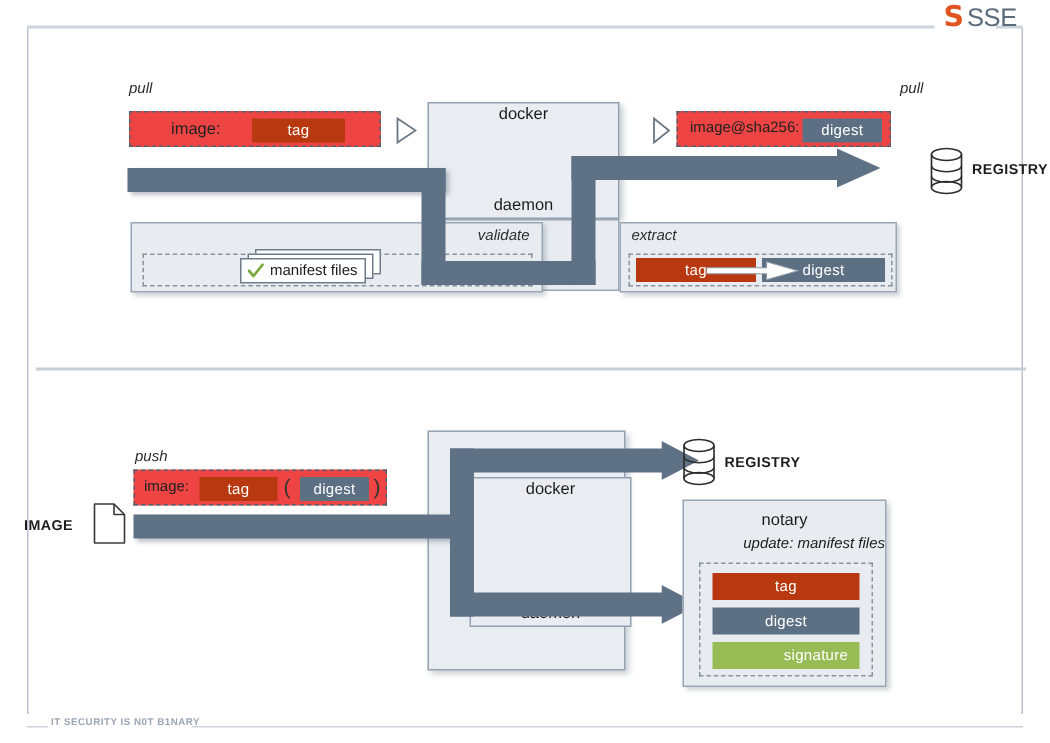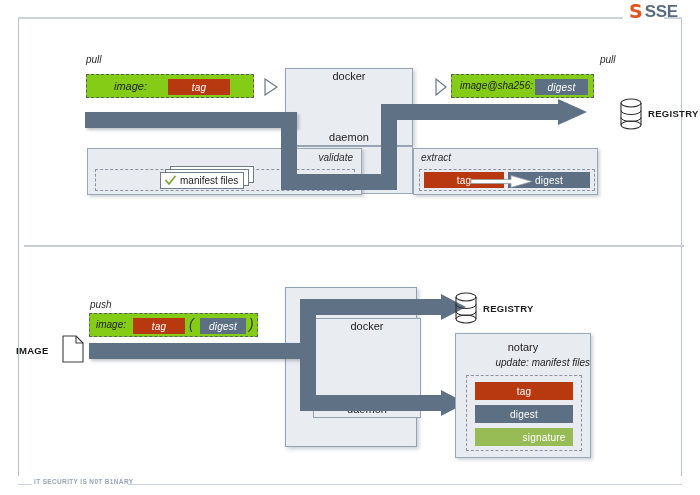--- a/index.html
+++ b/index.html
@@ -57,21 +57,21 @@
   .logo {
     position: absolute; left: 629px; top: 2px;
     display: flex; align-items: center; gap: 2px;
   }
   .logo-mark {
     font-size: 19px; font-weight: bold;
     color: #e2541f; line-height: 1;
     font-family: "DejaVu Sans", sans-serif;
   }
   .logo-text {
-    font-size: 17px; font-weight: bold;
+    font-size: 17px; font-weight: normal;
     color: #5a6b7d; letter-spacing: -0.3px;
     line-height: 1;
     text-align: right;
   }
 
   
   .divider {
     position: absolute; left: 24px; top: 245px;
     width: 660px; height: 2px;
     background: #c7ced6;
@@ -85,22 +85,21 @@
     color: #2b2b2b; white-space: nowrap;
   }
   .lbl-plain {
     font-size: 11px; color: #222; white-space: nowrap;
   }
 
   
   .dashed-box {
     position: absolute;
     border: 1px dashed #55616f;
-    background: #84cc16;
-    font-style: italic;
+    background: #ef4444;
   }
   .dashed-box-light {
     position: absolute;
     border: 1px dashed #8a94a1;
     background: transparent;
   }
 
   
   .panel {
     position: absolute;

